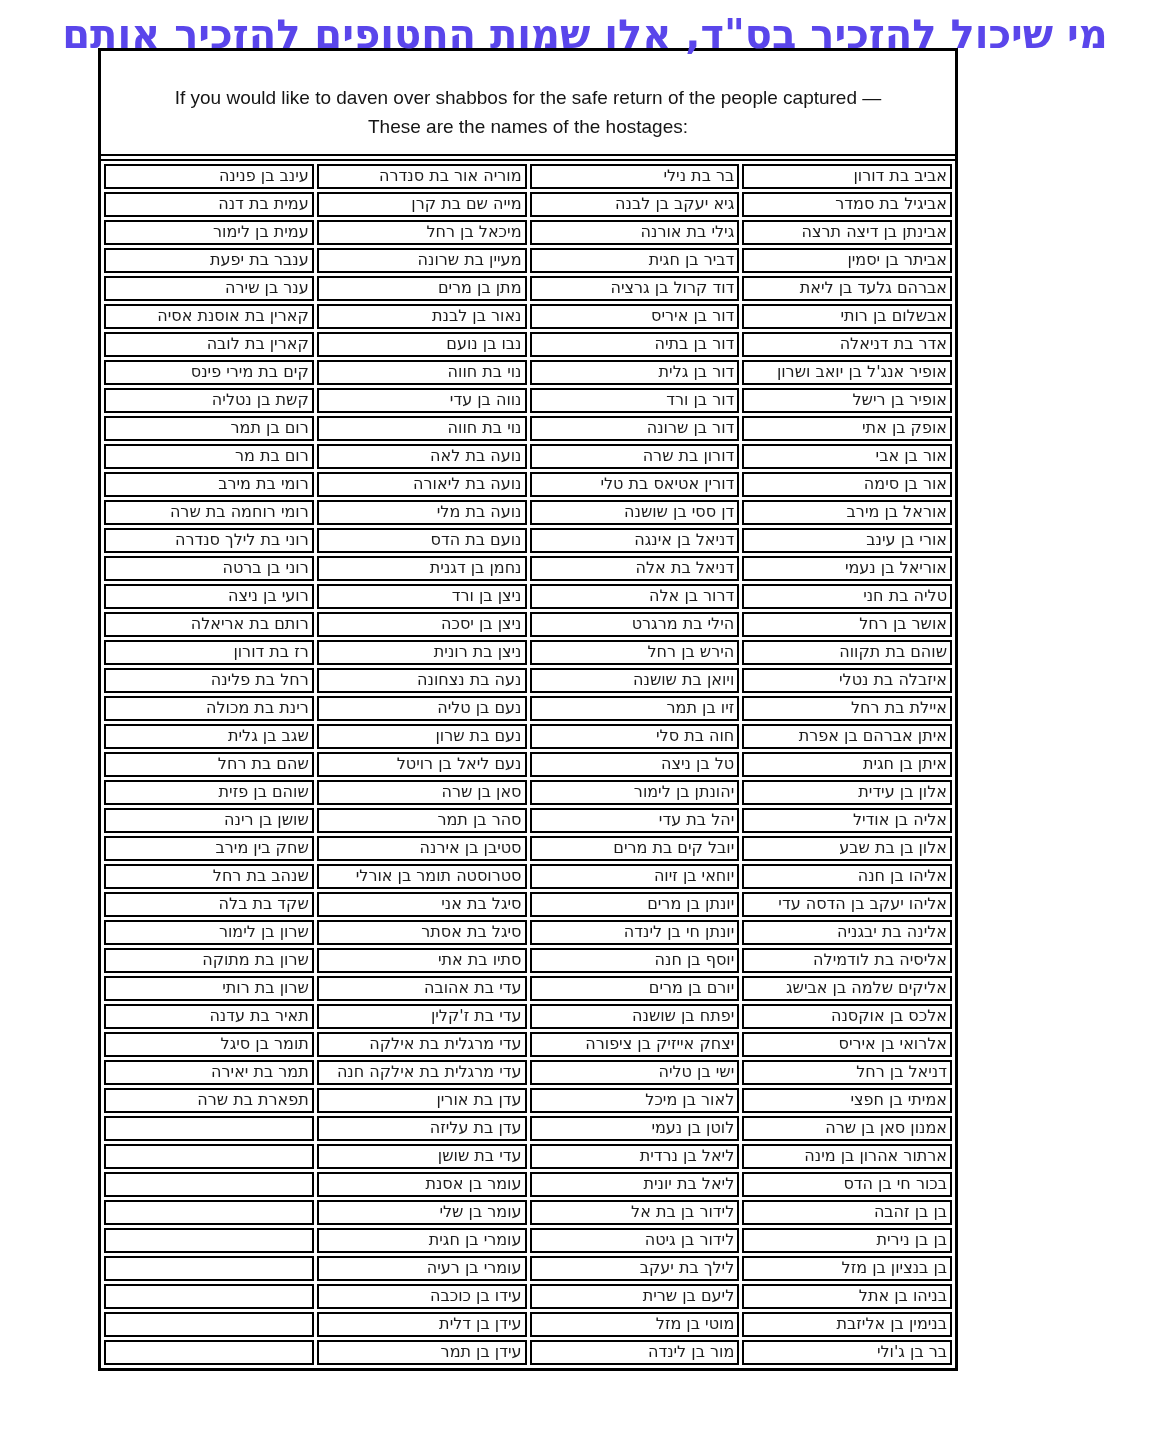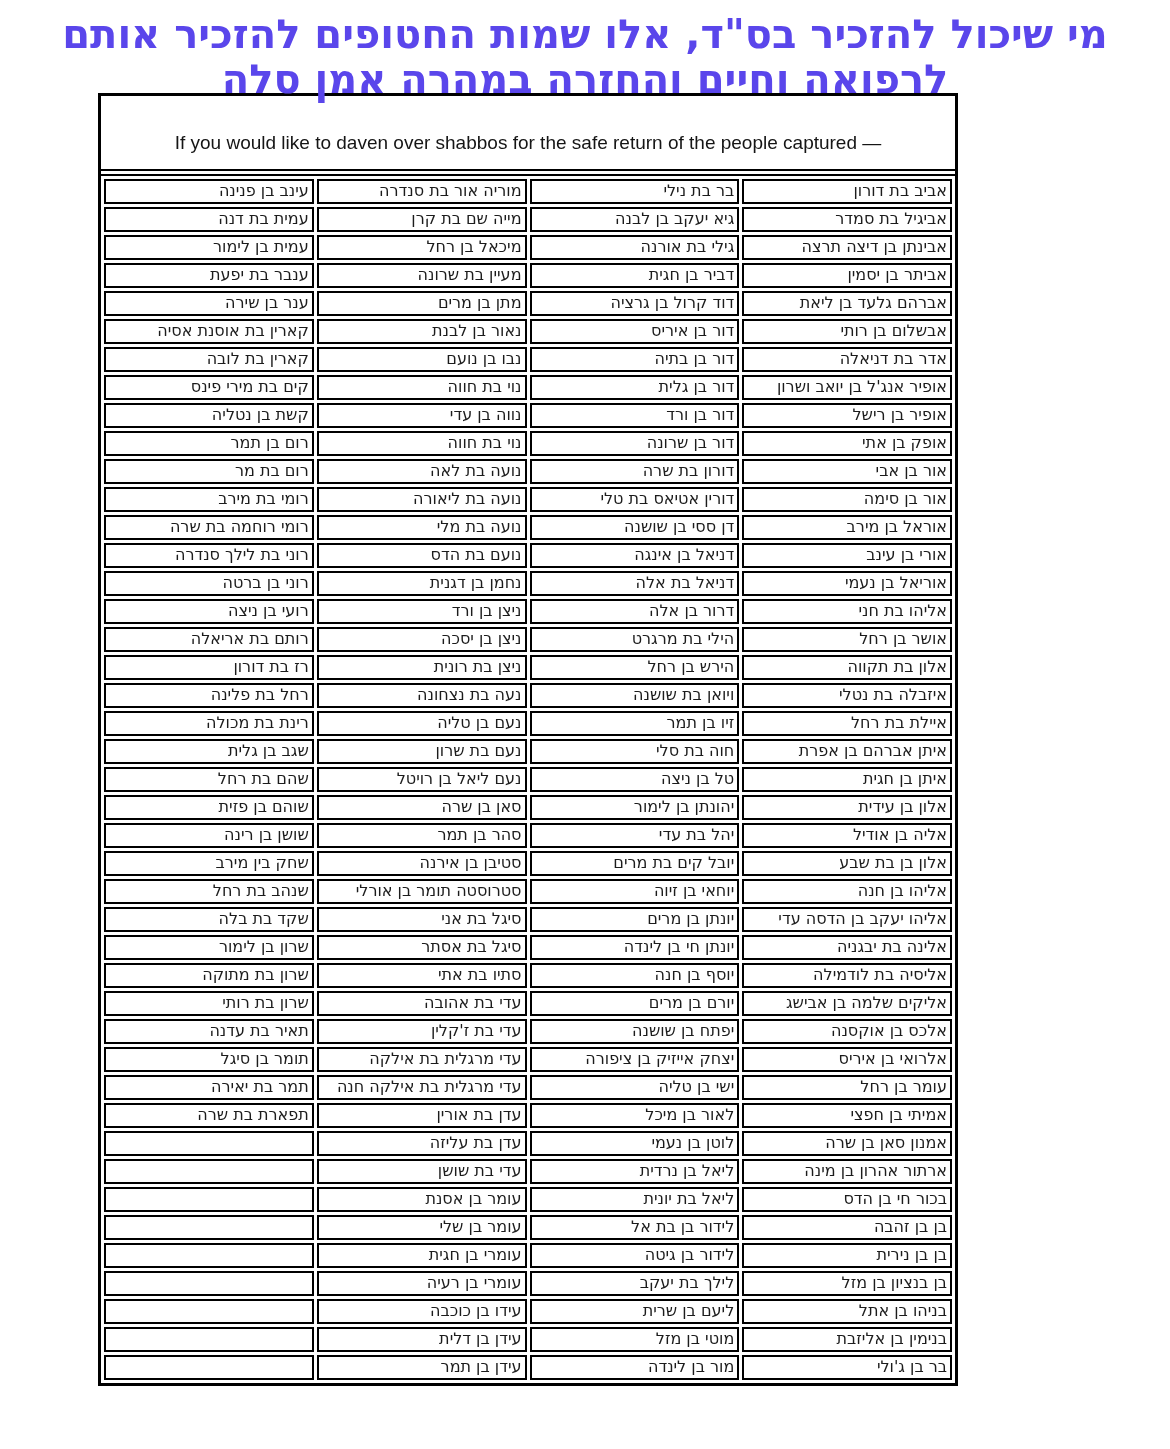--- a/index.html
+++ b/index.html
@@ -66,27 +66,27 @@
     direction: rtl;
   }
 </style>
 </head>
 <body>
 
 <div class="page">
 
   <div class="title-block">
     <div>מי שיכול להזכיר בס"ד, אלו שמות החטופים להזכיר אותם</div>
-    <div>לרפואה וחיים והחזרה במהרה אמן סלה</div>
   </div>
 
   <div class="table-box">
 
     <div class="table-header">
       <div>If you would like to daven over shabbos for the safe return of the people captured —</div>
+      <div>These are the names of the hostages:</div>
     </div>
 
     <table class="names-grid">
       <tbody>
           <tr>
             <td>אביב בת דורון</td>
             <td>בר בת נילי</td>
             <td>מוריה אור בת סנדרה</td>
             <td>עינב בן פנינה</td>
           </tr>
@@ -168,33 +168,33 @@
             <td>נועם בת הדס</td>
             <td>רוני בת לילך סנדרה</td>
           </tr>
           <tr>
             <td>אוריאל בן נעמי</td>
             <td>דניאל בת אלה</td>
             <td>נחמן בן דגנית</td>
             <td>רוני בן ברטה</td>
           </tr>
           <tr>
-            <td>אליהו בת חני</td>
+            <td>טליה בת חני</td>
             <td>דרור בן אלה</td>
             <td>ניצן בן ורד</td>
             <td>רועי בן ניצה</td>
           </tr>
           <tr>
             <td>אושר בן רחל</td>
             <td>הילי בת מרגרט</td>
             <td>ניצן בן יסכה</td>
             <td>רותם בת אריאלה</td>
           </tr>
           <tr>
-            <td>אלון בת תקווה</td>
+            <td>שוהם בת תקווה</td>
             <td>הירש בן רחל</td>
             <td>ניצן בת רונית</td>
             <td>רז בת דורון</td>
           </tr>
           <tr>
             <td>איזבלה בת נטלי</td>
             <td>ויואן בת שושנה</td>
             <td>נעה בת נצחונה</td>
             <td>רחל בת פלינה</td>
           </tr>
@@ -270,21 +270,21 @@
             <td>עדי בת ז'קלין</td>
             <td>תאיר בת עדנה</td>
           </tr>
           <tr>
             <td>אלרואי בן איריס</td>
             <td>יצחק אייזיק בן ציפורה</td>
             <td>עדי מרגלית בת אילקה</td>
             <td>תומר בן סיגל</td>
           </tr>
           <tr>
-            <td>עומר בן רחל</td>
+            <td>דניאל בן רחל</td>
             <td>ישי בן טליה</td>
             <td>עדי מרגלית בת אילקה חנה</td>
             <td>תמר בת יאירה</td>
           </tr>
           <tr>
             <td>אמיתי בן חפצי</td>
             <td>לאור בן מיכל</td>
             <td>עדן בת אורין</td>
             <td>תפארת בת שרה</td>
           </tr>

